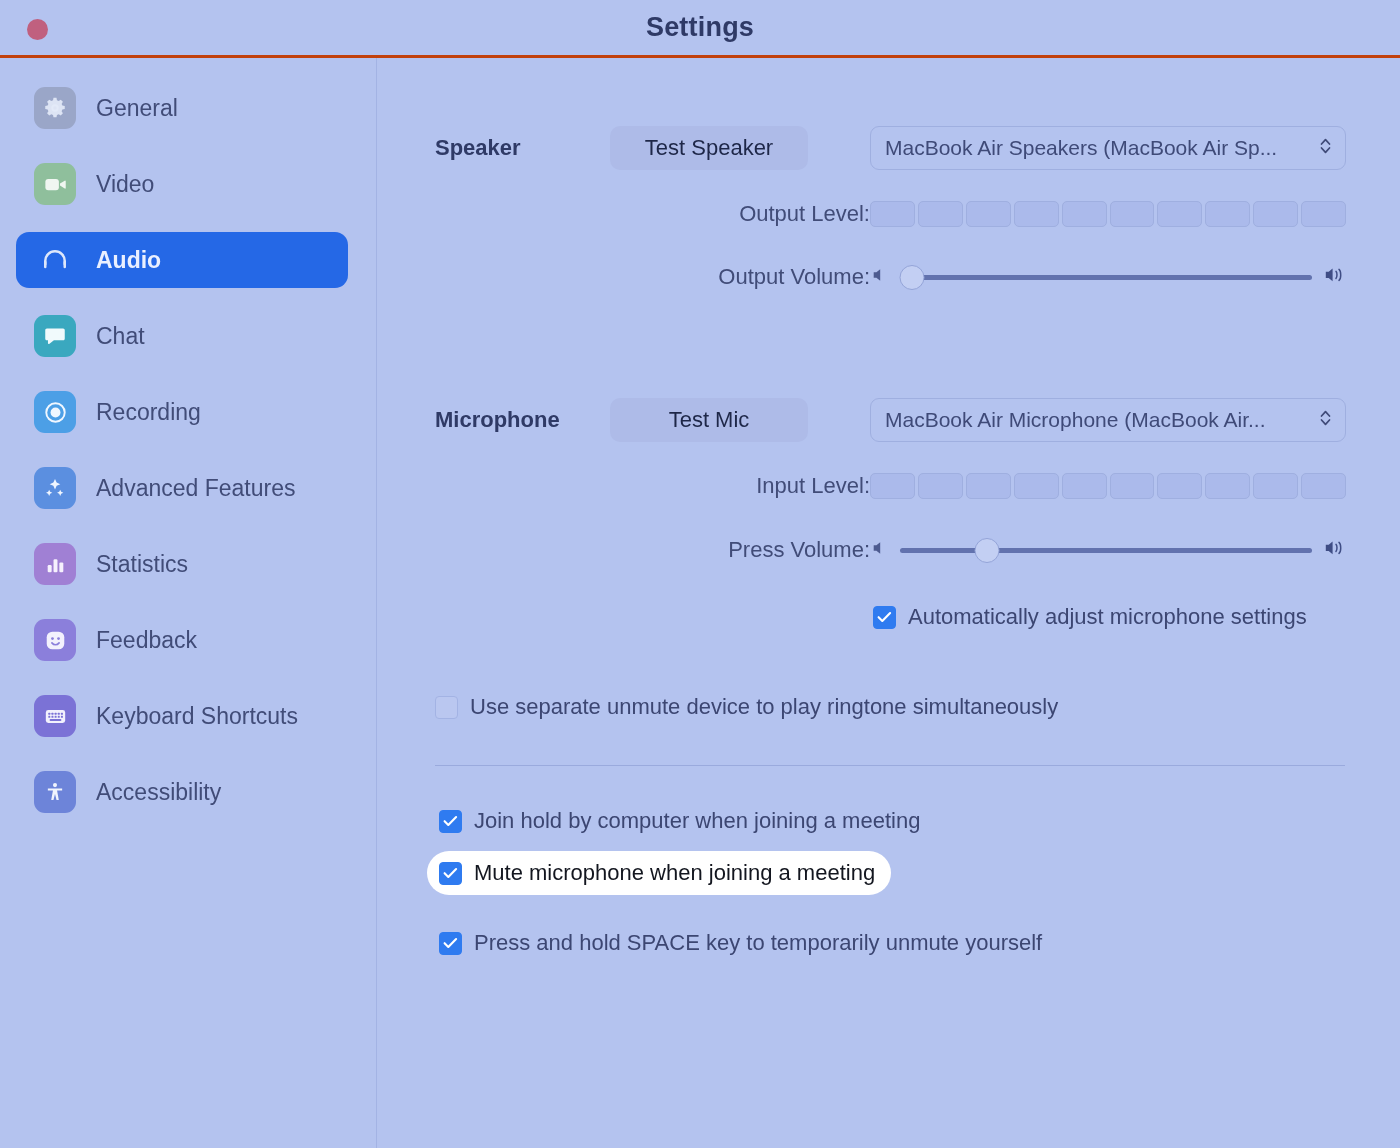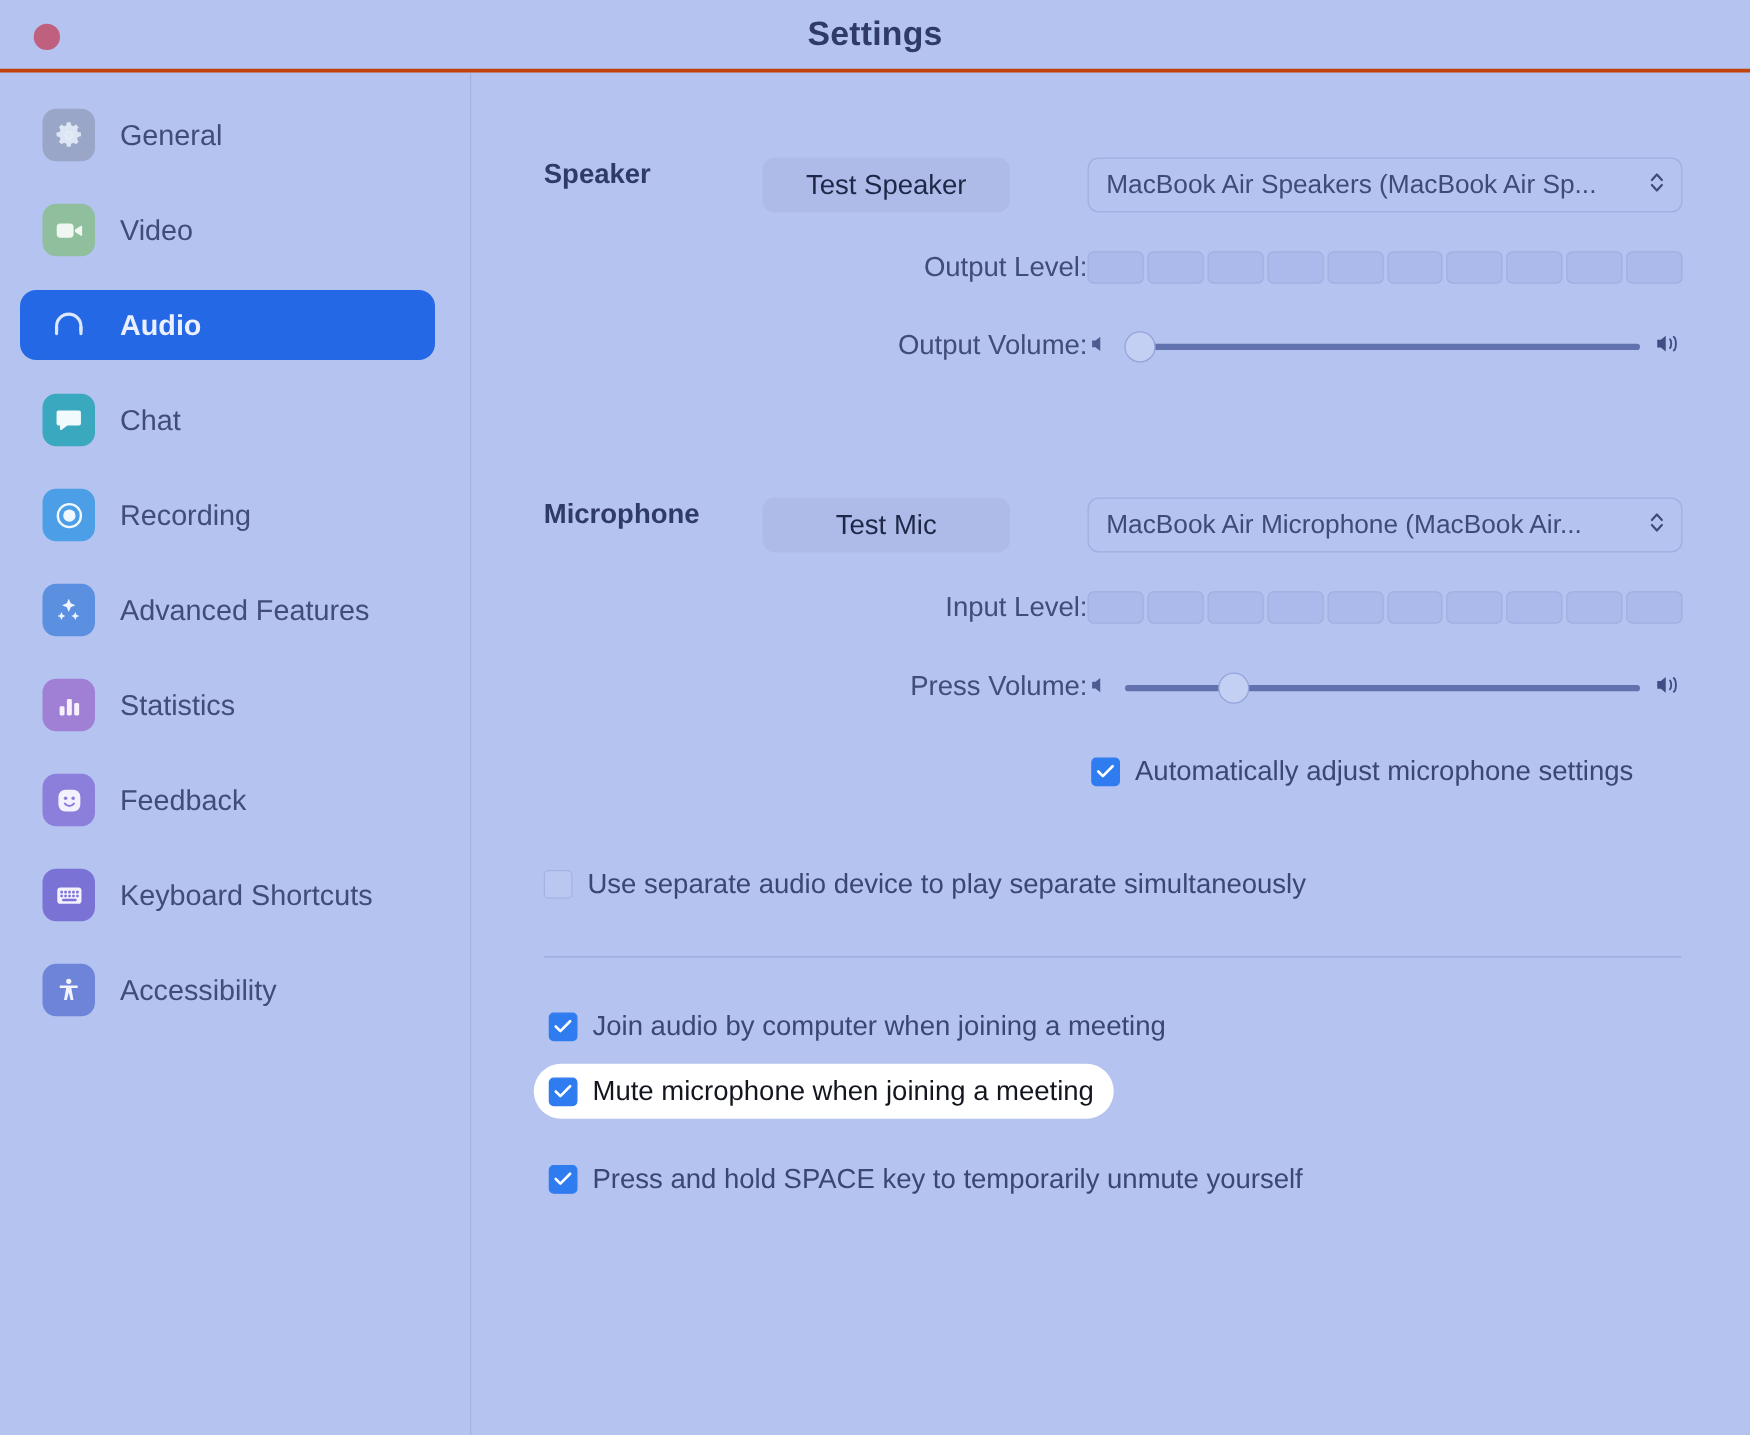--- a/index.html
+++ b/index.html
@@ -117,21 +117,21 @@
   
   .content {
     flex: 1 1 auto;
     position: relative;
     padding: 0;
     min-width: 0;
   }
 
   .row {
     display: flex;
-    align-items: flex-start;
+    align-items: center;
     position: absolute;
   }
 
   .section-label {
     font-size: 22px;
     font-weight: bold;
     color: #2f3a66;
     white-space: nowrap;
   }
 
@@ -525,32 +525,32 @@
         <span class="cb on">
           <svg width="15" height="12" viewBox="0 0 15 12" fill="none" stroke="#ffffff" stroke-width="2.1" stroke-linecap="round" stroke-linejoin="round">
             <path d="M1.6 6.2L5.3 9.9L13.1 2"></path>
           </svg>
         </span>
         <span class="check-label">Automatically adjust microphone settings</span>
       </div>
 
       <div class="check-row" style="left:58px; top:636px;">
         <span class="cb off"></span>
-        <span class="check-label">Use separate audio device to play separate simultaneously</span>
+        <span class="check-label">Use separate unmute device to play ringtone simultaneously</span>
       </div>
 
       <div class="divider" style="top:707px;"></div>
 
       <div class="check-row" style="left:62px; top:750px;">
         <span class="cb on">
           <svg width="15" height="12" viewBox="0 0 15 12" fill="none" stroke="#ffffff" stroke-width="2.1" stroke-linecap="round" stroke-linejoin="round">
             <path d="M1.6 6.2L5.3 9.9L13.1 2"></path>
           </svg>
         </span>
-        <span class="check-label">Join audio by computer when joining a meeting</span>
+        <span class="check-label">Join hold by computer when joining a meeting</span>
       </div>
 
       <div class="check-row highlight" style="left:50px; top:793px;">
         <span class="cb on">
           <svg width="15" height="12" viewBox="0 0 15 12" fill="none" stroke="#ffffff" stroke-width="2.1" stroke-linecap="round" stroke-linejoin="round">
             <path d="M1.6 6.2L5.3 9.9L13.1 2"></path>
           </svg>
         </span>
         <span class="check-label">Mute microphone when joining a meeting</span>
       </div>

